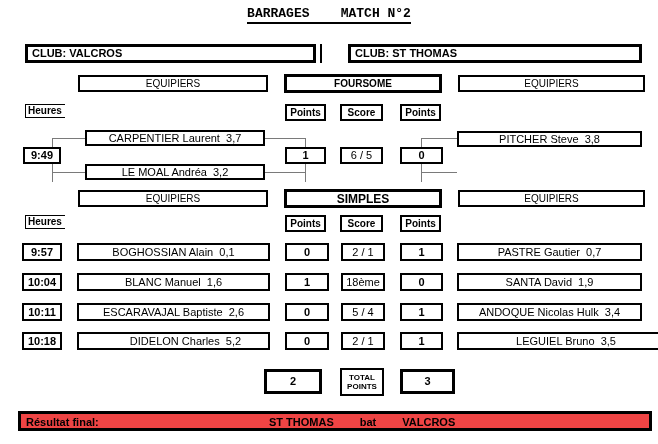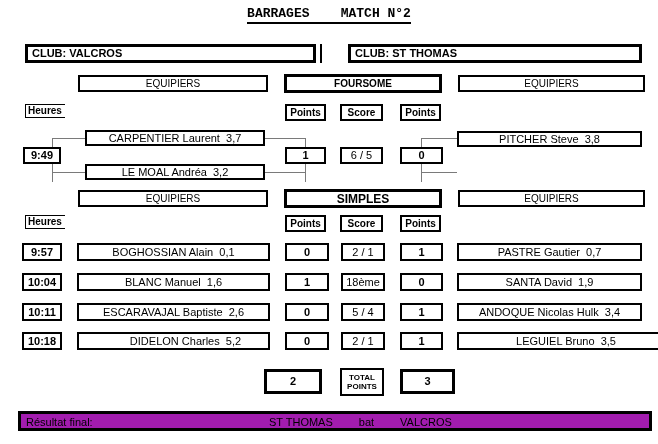--- a/index.html
+++ b/index.html
@@ -29,22 +29,22 @@
   .title span{
     display:inline-block;font-size:13px;font-weight:bold;white-space:pre;
     border-bottom:2px solid #000;padding-bottom:1px;
   }
   .totlabel{
     position:absolute;border:2px solid #000;background:#fff;box-sizing:border-box;
     display:flex;flex-direction:column;align-items:center;justify-content:center;
     font-size:8px;font-weight:bold;line-height:1.15;z-index:2;
   }
   .resultbar{
-    position:absolute;border:3px solid #000;background:#a21caf;box-sizing:border-box;
-    font-size:11px;font-weight:normal;z-index:2;
+    position:absolute;border:3px solid #000;background:#ef4444;box-sizing:border-box;
+    font-size:11px;font-weight:bold;z-index:2;
   }
   .resultbar .lbl{position:absolute;left:5px;top:2px;}
   .resultbar .val{position:absolute;left:248px;top:2px;white-space:pre;}
 </style>
 </head>
 <body>
 
 <div class="page">
 
   <div class="title">

